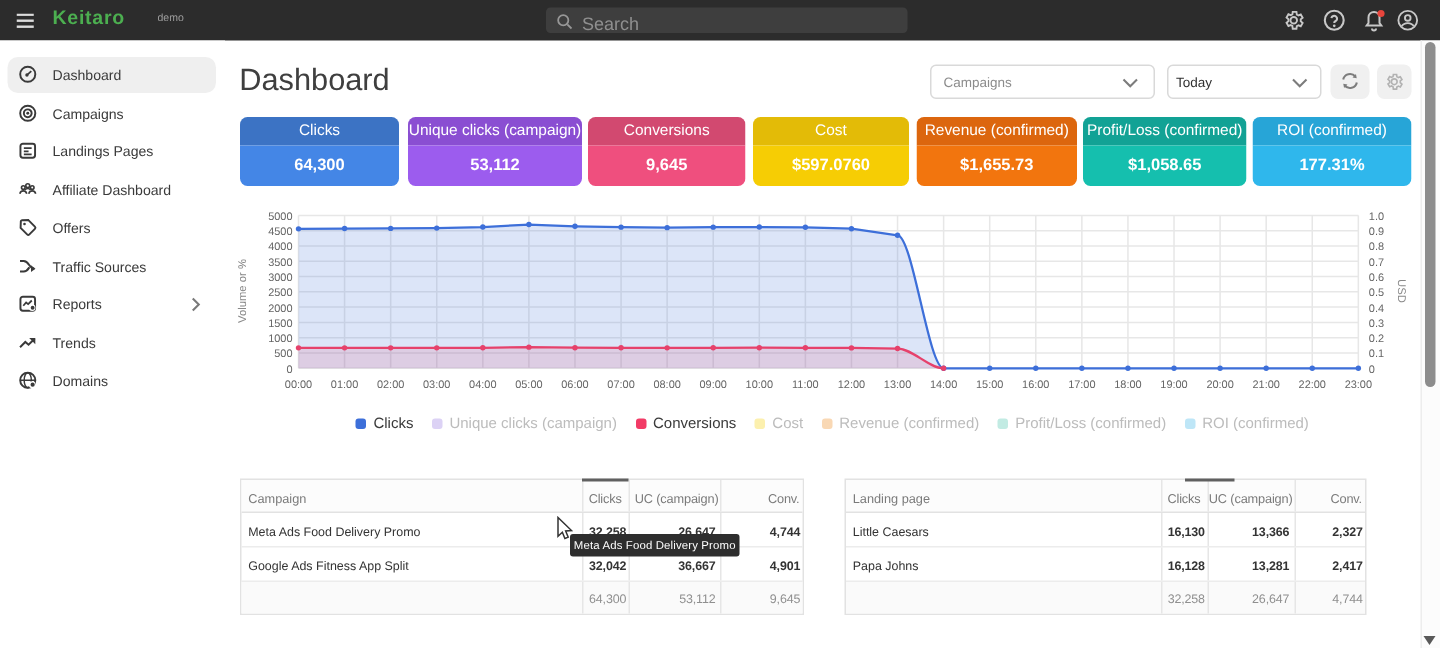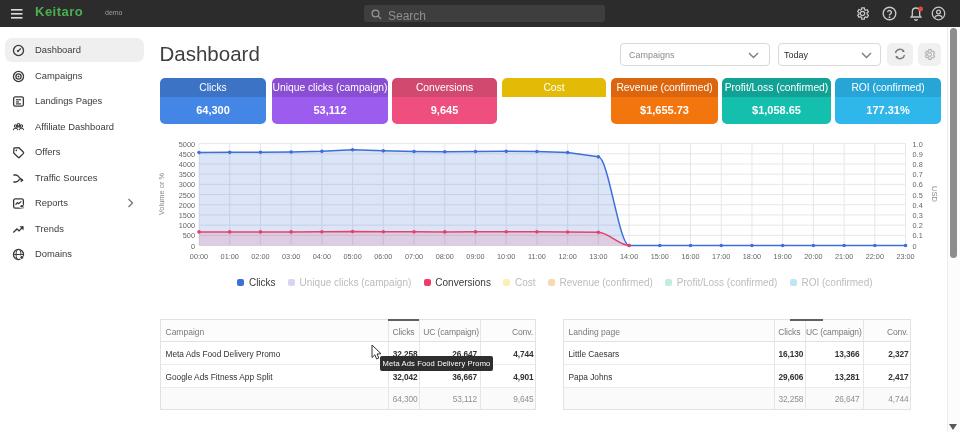--- a/index.html
+++ b/index.html
@@ -214,20 +214,21 @@
     <div class="card" style="left:272px;width:116px;">
     <div class="hd" style="background:#8a4ed2">Unique clicks (campaign)</div>
     <div class="vl" style="background:#9c5cee">53,112</div>
     </div>
     <div class="card" style="left:392px;width:105px;">
     <div class="hd" style="background:#d24970">Conversions</div>
     <div class="vl" style="background:#ef4f7e">9,645</div>
     </div>
     <div class="card" style="left:502px;width:104px;">
     <div class="hd" style="background:#e3bb07">Cost</div>
+    <div class="vl" style="background:#f6cd04">$597.0760</div>
     </div>
     <div class="card" style="left:611px;width:107px;">
     <div class="hd" style="background:#dc660e">Revenue (confirmed)</div>
     <div class="vl" style="background:#f2750e">$1,655.73</div>
     </div>
     <div class="card" style="left:722px;width:109px;">
     <div class="hd" style="background:#12a295">Profit/Loss (confirmed)</div>
     <div class="vl" style="background:#15bfae">$1,058.65</div>
     </div>
     <div class="card" style="left:835px;width:106px;">
@@ -432,21 +433,21 @@
     <div class="sort" style="left:226px;width:33px"></div>
   </div>
     <div class="tr row">
       <div class="td name" style="width:226px">Little Caesars</div>
       <div class="td num vb" style="width:33px">16,130</div>
       <div class="td num vb" style="width:62px;padding-right:3px">13,366</div>
       <div class="td num vb" style="width:51px">2,327</div>
     </div>
     <div class="tr row">
       <div class="td name" style="width:226px">Papa Johns</div>
-      <div class="td num vb" style="width:33px">29,606</div>
+      <div class="td num vb" style="width:33px">16,128</div>
       <div class="td num vb" style="width:62px;padding-right:3px">13,281</div>
       <div class="td num vb" style="width:51px">2,417</div>
     </div>
     <div class="tr ftr">
       <div class="td name" style="width:226px"></div>
       <div class="td num vb" style="width:33px">32,258</div>
       <div class="td num vb" style="width:62px;padding-right:3px">26,647</div>
       <div class="td num vb" style="width:51px">4,744</div>
     </div>
   </div>

